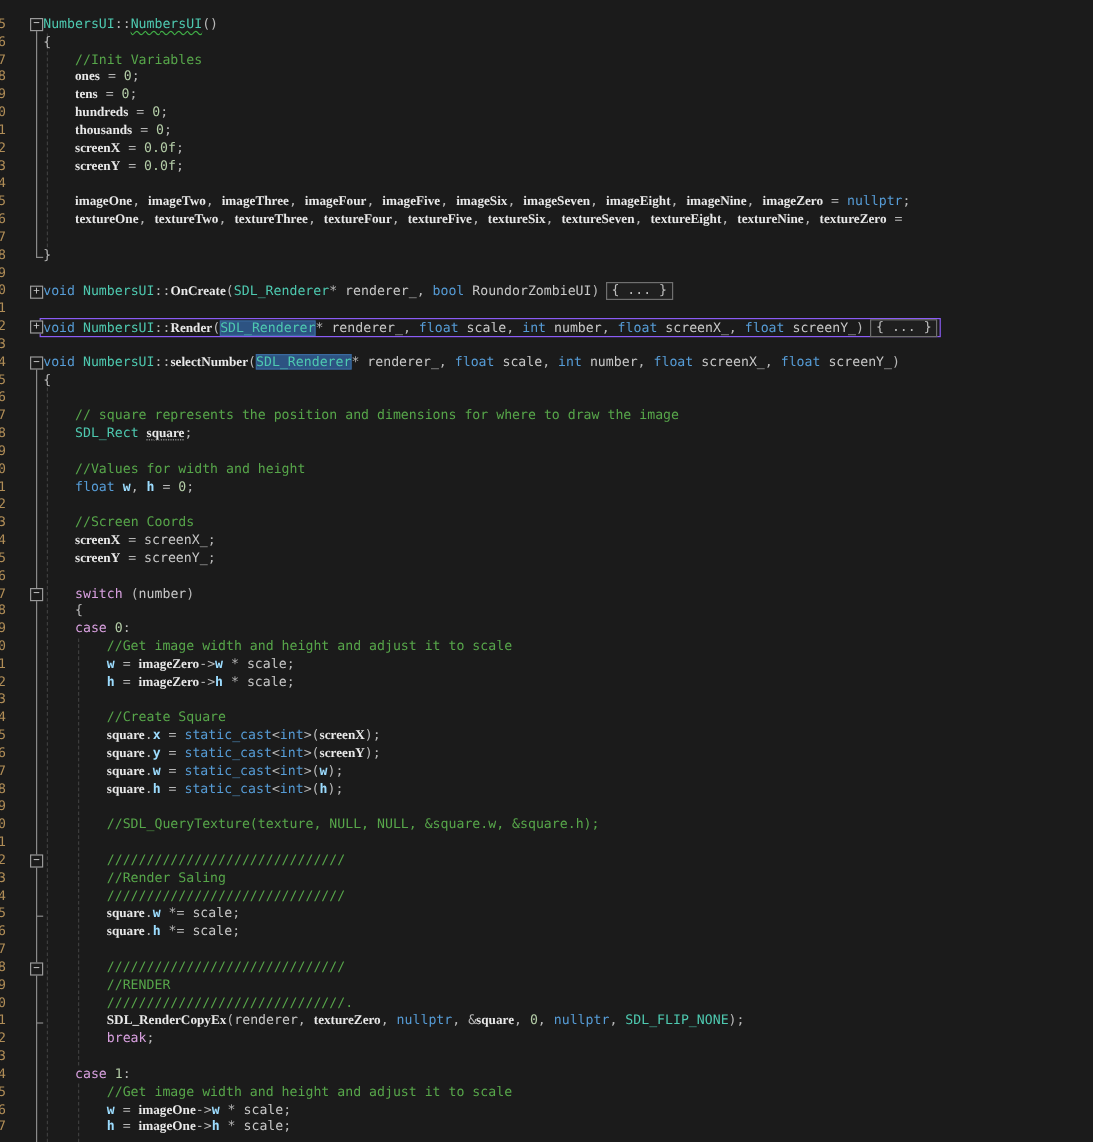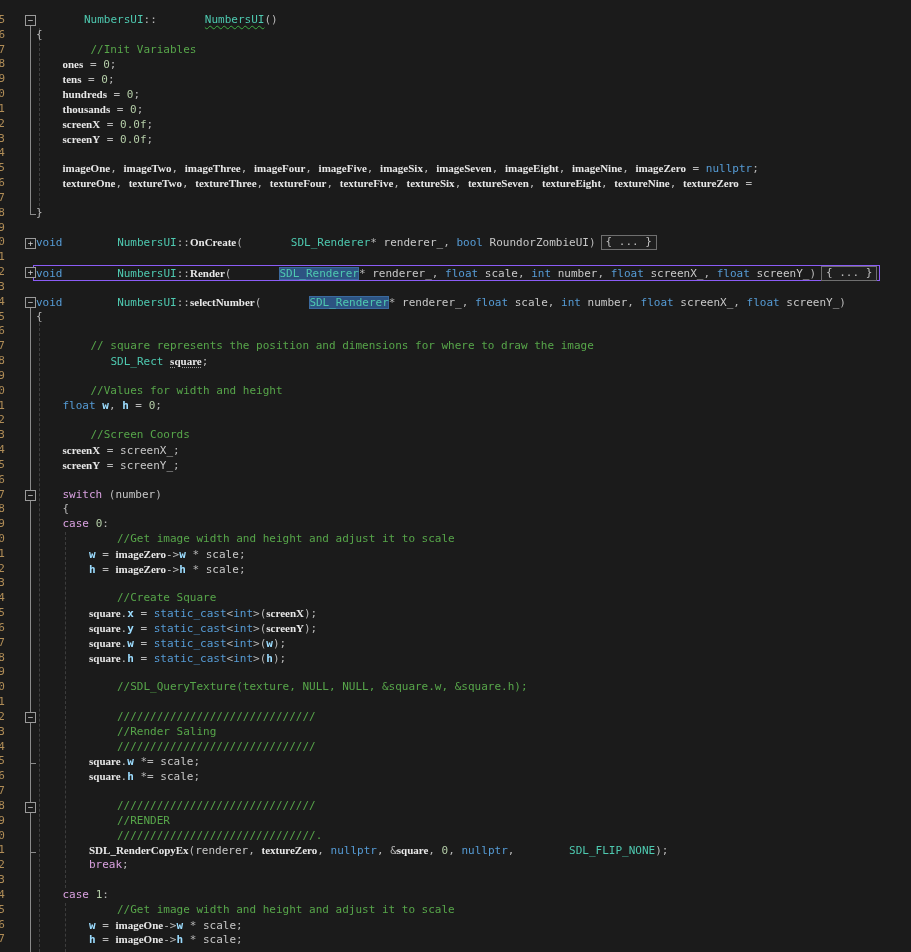--- a/index.html
+++ b/index.html
@@ -20,27 +20,27 @@
   .fold-box{
     position:absolute;left:25px;width:9px;height:9px;background:#1b1b1b;
     border:1px solid #9a9a9a;color:#cfcfcf;font-size:9px;line-height:8px;
     text-align:center;z-index:4;cursor:pointer;
   }
   
   #code{position:absolute;left:36px;top:13px;white-space:pre;}
   .line{height:14.84px;line-height:14.84px;white-space:pre;}
   .tk{color:#569cd6;margin-top:17px;}                      
   .tc{color:#d8a0df;margin-top:40px;}                      
-  .tt{color:#4ec9b0;margin-left:48px;}                      
+  .tt{color:#4ec9b0;}                      
   .tm{color:#e8e8e8;font-weight:bold;font-family:Liberation Serif, serif;}     
   .tl{color:#9cdcfe;font-weight:bold;}     
   .tv{color:#c8c8c8;}                      
   .tp{color:#b8b8b8;}                      
   .tn{color:#b5cea8;}                      
-  .tcm{color:#57a64a;margin-left:28px;}                     
+  .tcm{color:#57a64a;}                     
   .sq{text-decoration:underline wavy #3fae46;text-decoration-thickness:1px;text-underline-offset:2px;text-decoration-skip-ink:none;}
   .dot{text-decoration:underline dotted #9a9a9a;text-underline-offset:2px;}
   .hl{background:#2d5382;box-shadow:0 0 0 1px #3a6a9e inset;}
   .collapse-pill{
     display:inline-block;border:1px solid #6f6f6f;background:#1f1f1f;color:#bdbdbd;
     padding:0 4px;margin-left:5px;line-height:12px;height:13px;vertical-align:1px;cursor:pointer;
   }
   .frame-wrap{
     display:inline-block;border:1px solid #8b5cf6;height:14px;line-height:13px;
     padding:0 2px;margin-left:-3px;vertical-align:top;

